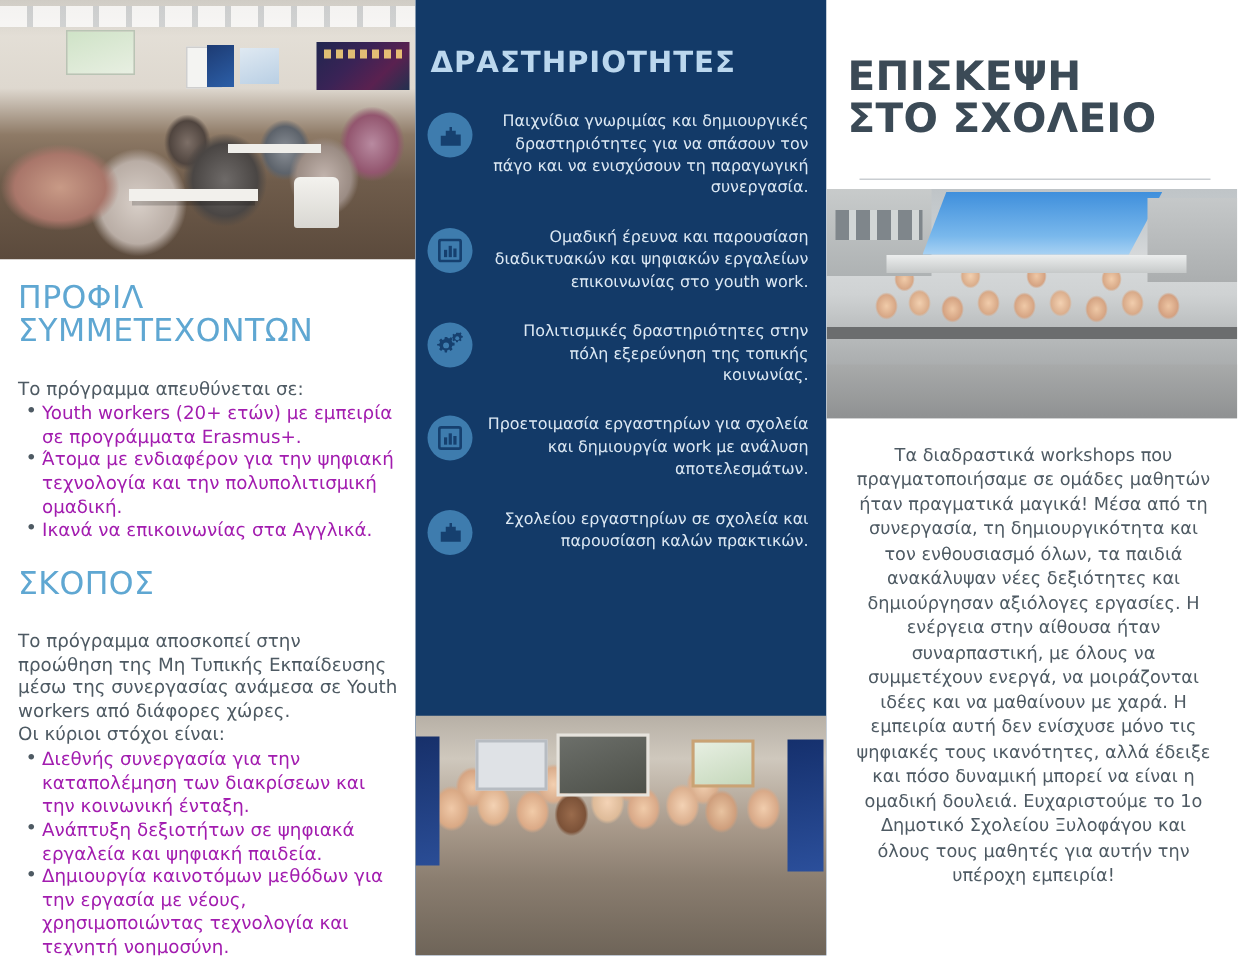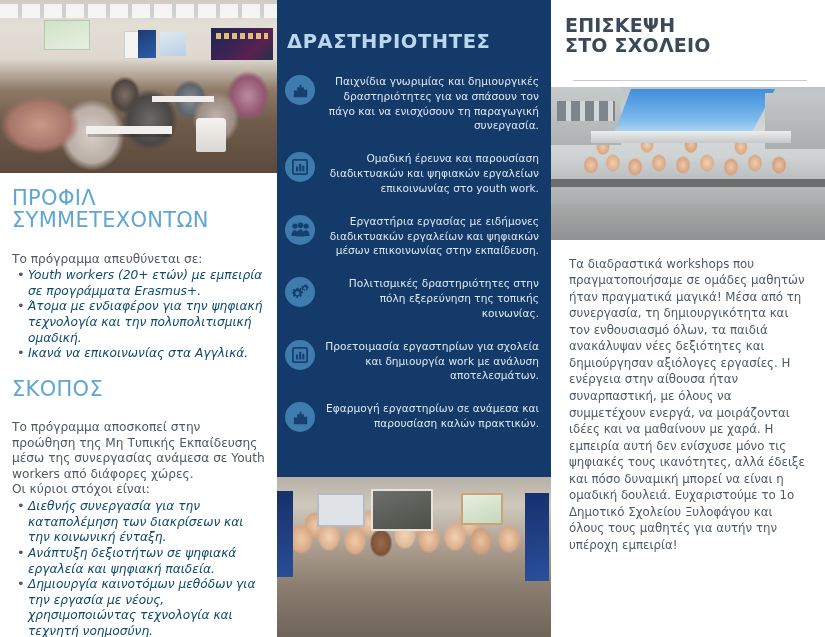--- a/index.html
+++ b/index.html
@@ -82,22 +82,22 @@
     line-height:1.06;
     letter-spacing:.3px;
   }
   h2.sect-title.small { font-size:21px; }
 
   .col-left p.lead {
     color:#4e5a63; font-size:12.2px; line-height:1.28; margin-top:20px;
   }
   ul.bullets { list-style:none; margin:1px 0 0 0; }
   ul.bullets li {
-    position:relative; color:#0c4a6e; font-size:12.2px; line-height:1.28;
-    padding-left:16px; margin-bottom:0px;font-style:italic;
+    position:relative; color:#a21caf; font-size:12.2px; line-height:1.28;
+    padding-left:16px; margin-bottom:0px;
   }
   ul.bullets li:before {
     content:"\2022"; position:absolute; left:5px; top:-1px; font-size:13px; color:#4e5a63;
   }
 
   
   .col-mid { position:relative; width:274px; height:637px; background:#133A68; overflow:hidden; }
   .mid-title {
     color:#BBD7EE; font-size:19.5px; font-weight:bold; letter-spacing:.6px;
     text-align:left; padding:30px 10px 0 10px;
@@ -150,22 +150,22 @@
     background:linear-gradient(170deg,#15306d,#2b4f9b);
   }
   .ph-group .win{
     position:absolute; left:184px; top:16px; width:42px; height:32px;
     background:linear-gradient(160deg,#e7efe2,#c5d8bb); border:2px solid #caa374;
   }
 
   
   .col-right { position:relative; width:274px; height:637px; background:#fff; padding:0; overflow:hidden; }
   .right-title {
-    color:#3B4A56; font-size:19px; font-weight:bold; line-height:1.05;
-    letter-spacing:.2px; padding:16px 10px 0 14px;
+    color:#3B4A56; font-size:27px; font-weight:bold; line-height:1.05;
+    letter-spacing:.2px; padding:38px 10px 0 14px;
   }
   .divider { height:1px; background:#c9cdd1; margin:24px 18px 0 22px; }
   .photo-school { margin-top:6px; width:274px; height:153px; position:relative; overflow:hidden; }
   .ph-school {
     position:absolute; inset:0;
     background:
       radial-gradient(ellipse 10px 12px at 40px 78px, #f0cba9 0%, #d7a786 62%, rgba(215,167,134,0) 76%),
       radial-gradient(ellipse 10px 12px at 62px 76px, #f2d0b0 0%, #daad8b 62%, rgba(218,173,139,0) 76%),
       radial-gradient(ellipse 10px 12px at 84px 80px, #eec7a5 0%, #d5a382 62%, rgba(213,163,130,0) 76%),
       radial-gradient(ellipse 10px 12px at 108px 76px, #f1ccab 0%, #d8a987 62%, rgba(216,169,135,0) 76%),
@@ -208,21 +208,21 @@
     position:absolute; left:0; bottom:0; width:274px; height:36px;
     background:linear-gradient(180deg,#a8aaaa,#8f9192);
   }
   .ph-school .bench{
     position:absolute; left:0; top:92px; width:274px; height:8px;
     background:#6b6d6e;
   }
 
   .right-body {
     color:#4e5a63; font-size:11.8px; line-height:1.40;
-    padding:16px 16px 0 18px; text-align:left;
+    padding:16px 16px 0 18px; text-align:center;
   }
 </style>
 </head>
 <body>
 
 <div class="brochure">
 
   <div class="col-left">
 
     <div class="photo photo-classroom">
@@ -288,33 +288,20 @@
           <svg width="16" height="16" viewBox="0 0 18 18" aria-hidden="true">
             <rect x="1" y="1" width="16" height="16" rx="1.5" fill="none" stroke="#16406F" stroke-width="2"></rect>
             <rect x="4.5" y="8.5" width="2.4" height="5.5" fill="#16406F"></rect>
             <rect x="8.0" y="5.5" width="2.4" height="8.5" fill="#16406F"></rect>
             <rect x="11.5" y="7.5" width="2.4" height="6.5" fill="#16406F"></rect>
           </svg>
         </span>
         <span class="act-text">Ομαδική έρευνα και παρουσίαση διαδικτυακών και ψηφιακών εργαλείων επικοινωνίας στο youth work.</span>
       </div>
 
-      <div class="act-item">
-        <span class="act-icon">
-          <svg width="19" height="15" viewBox="0 0 22 17" aria-hidden="true">
-            <circle cx="4.5" cy="4.5" r="3" fill="#16406F"></circle>
-            <circle cx="11" cy="3.6" r="3.3" fill="#16406F"></circle>
-            <circle cx="17.5" cy="4.5" r="3" fill="#16406F"></circle>
-            <path d="M0.5 16 C0.5 11.5 2.6 9.5 4.5 9.5 C6.4 9.5 8.5 11.5 8.5 16 Z" fill="#16406F"></path>
-            <path d="M13.5 16 C13.5 11.5 15.6 9.5 17.5 9.5 C19.4 9.5 21.5 11.5 21.5 16 Z" fill="#16406F"></path>
-            <path d="M6.2 16.5 C6.2 11 8.5 8.6 11 8.6 C13.5 8.6 15.8 11 15.8 16.5 Z" fill="#16406F"></path>
-          </svg>
-        </span>
-        <span class="act-text">Εργαστήρια εργασίας με ειδήμονες διαδικτυακών εργαλείων και ψηφιακών μέσων επικοινωνίας στην εκπαίδευση.</span>
-      </div>
 
       <div class="act-item">
         <span class="act-icon">
           <svg width="19" height="17" viewBox="0 0 20 18" aria-hidden="true">
             <g fill="#16406F">
               <path d="M7.6 4.4 l1.3 .6 1-1 1.4 1.2 -.7 1.2 .6 1.3 1.5 .2 v1.9 l-1.5 .2 -.6 1.3 .7 1.2 -1.4 1.2 -1-1 -1.3 .6 -.3 1.5 H5.8 l-.3-1.5 -1.3-.6 -1 1 -1.4-1.2 .7-1.2 -.6-1.3 -1.5-.2 V8.9 l1.5-.2 .6-1.3 -.7-1.2 1.4-1.2 1 1 1.3-.6 .3-1.5 h1.9 z"></path>
               <circle cx="6.7" cy="9.8" r="2.1" fill="#3E7CAE"></circle>
               <path d="M15.2 .8 l.9 .3 .6-.6 .9 .8 -.4 .8 .4 .9 .9 .1 v1.2 l-.9 .1 -.4 .9 .4 .8 -.9 .8 -.6-.6 -.9 .3 -.2 .9 h-1.2 l-.2-.9 -.9-.3 -.6 .6 -.9-.8 .4-.8 -.4-.9 -.9-.1 V4.1 l.9-.1 .4-.9 -.4-.8 .9-.8 .6 .6 .9-.3 .2-.9 h1.2 z"></path>
               <circle cx="14.6" cy="4.7" r="1.4" fill="#3E7CAE"></circle>
             </g>
@@ -334,21 +321,21 @@
         </span>
         <span class="act-text">Προετοιμασία εργαστηρίων για σχολεία και δημιουργία work με ανάλυση αποτελεσμάτων.</span>
       </div>
 
       <div class="act-item">
         <span class="act-icon">
           <svg width="17" height="15" viewBox="0 0 20 18" aria-hidden="true">
             <path d="M2 17 L2 9 L6 9 L6 5 L9 5 L9 2 L11 2 L11 5 L14 5 L14 8 L18 8 L18 17 Z" fill="#16406F"></path>
           </svg>
         </span>
-        <span class="act-text">Εφαρμογή εργαστηρίων σε ανάμεσα και παρουσίαση καλών πρακτικών.</span>
+        <span class="act-text">Σχολείου εργαστηρίων σε σχολεία και παρουσίαση καλών πρακτικών.</span>
       </div>
 
     </div>
 
     <div class="photo photo-group-bottom">
       <div class="ph-group">
         <div class="banner-l"></div>
         <div class="noticeboard"></div>
         <div class="board"></div>
         <div class="win"></div>

